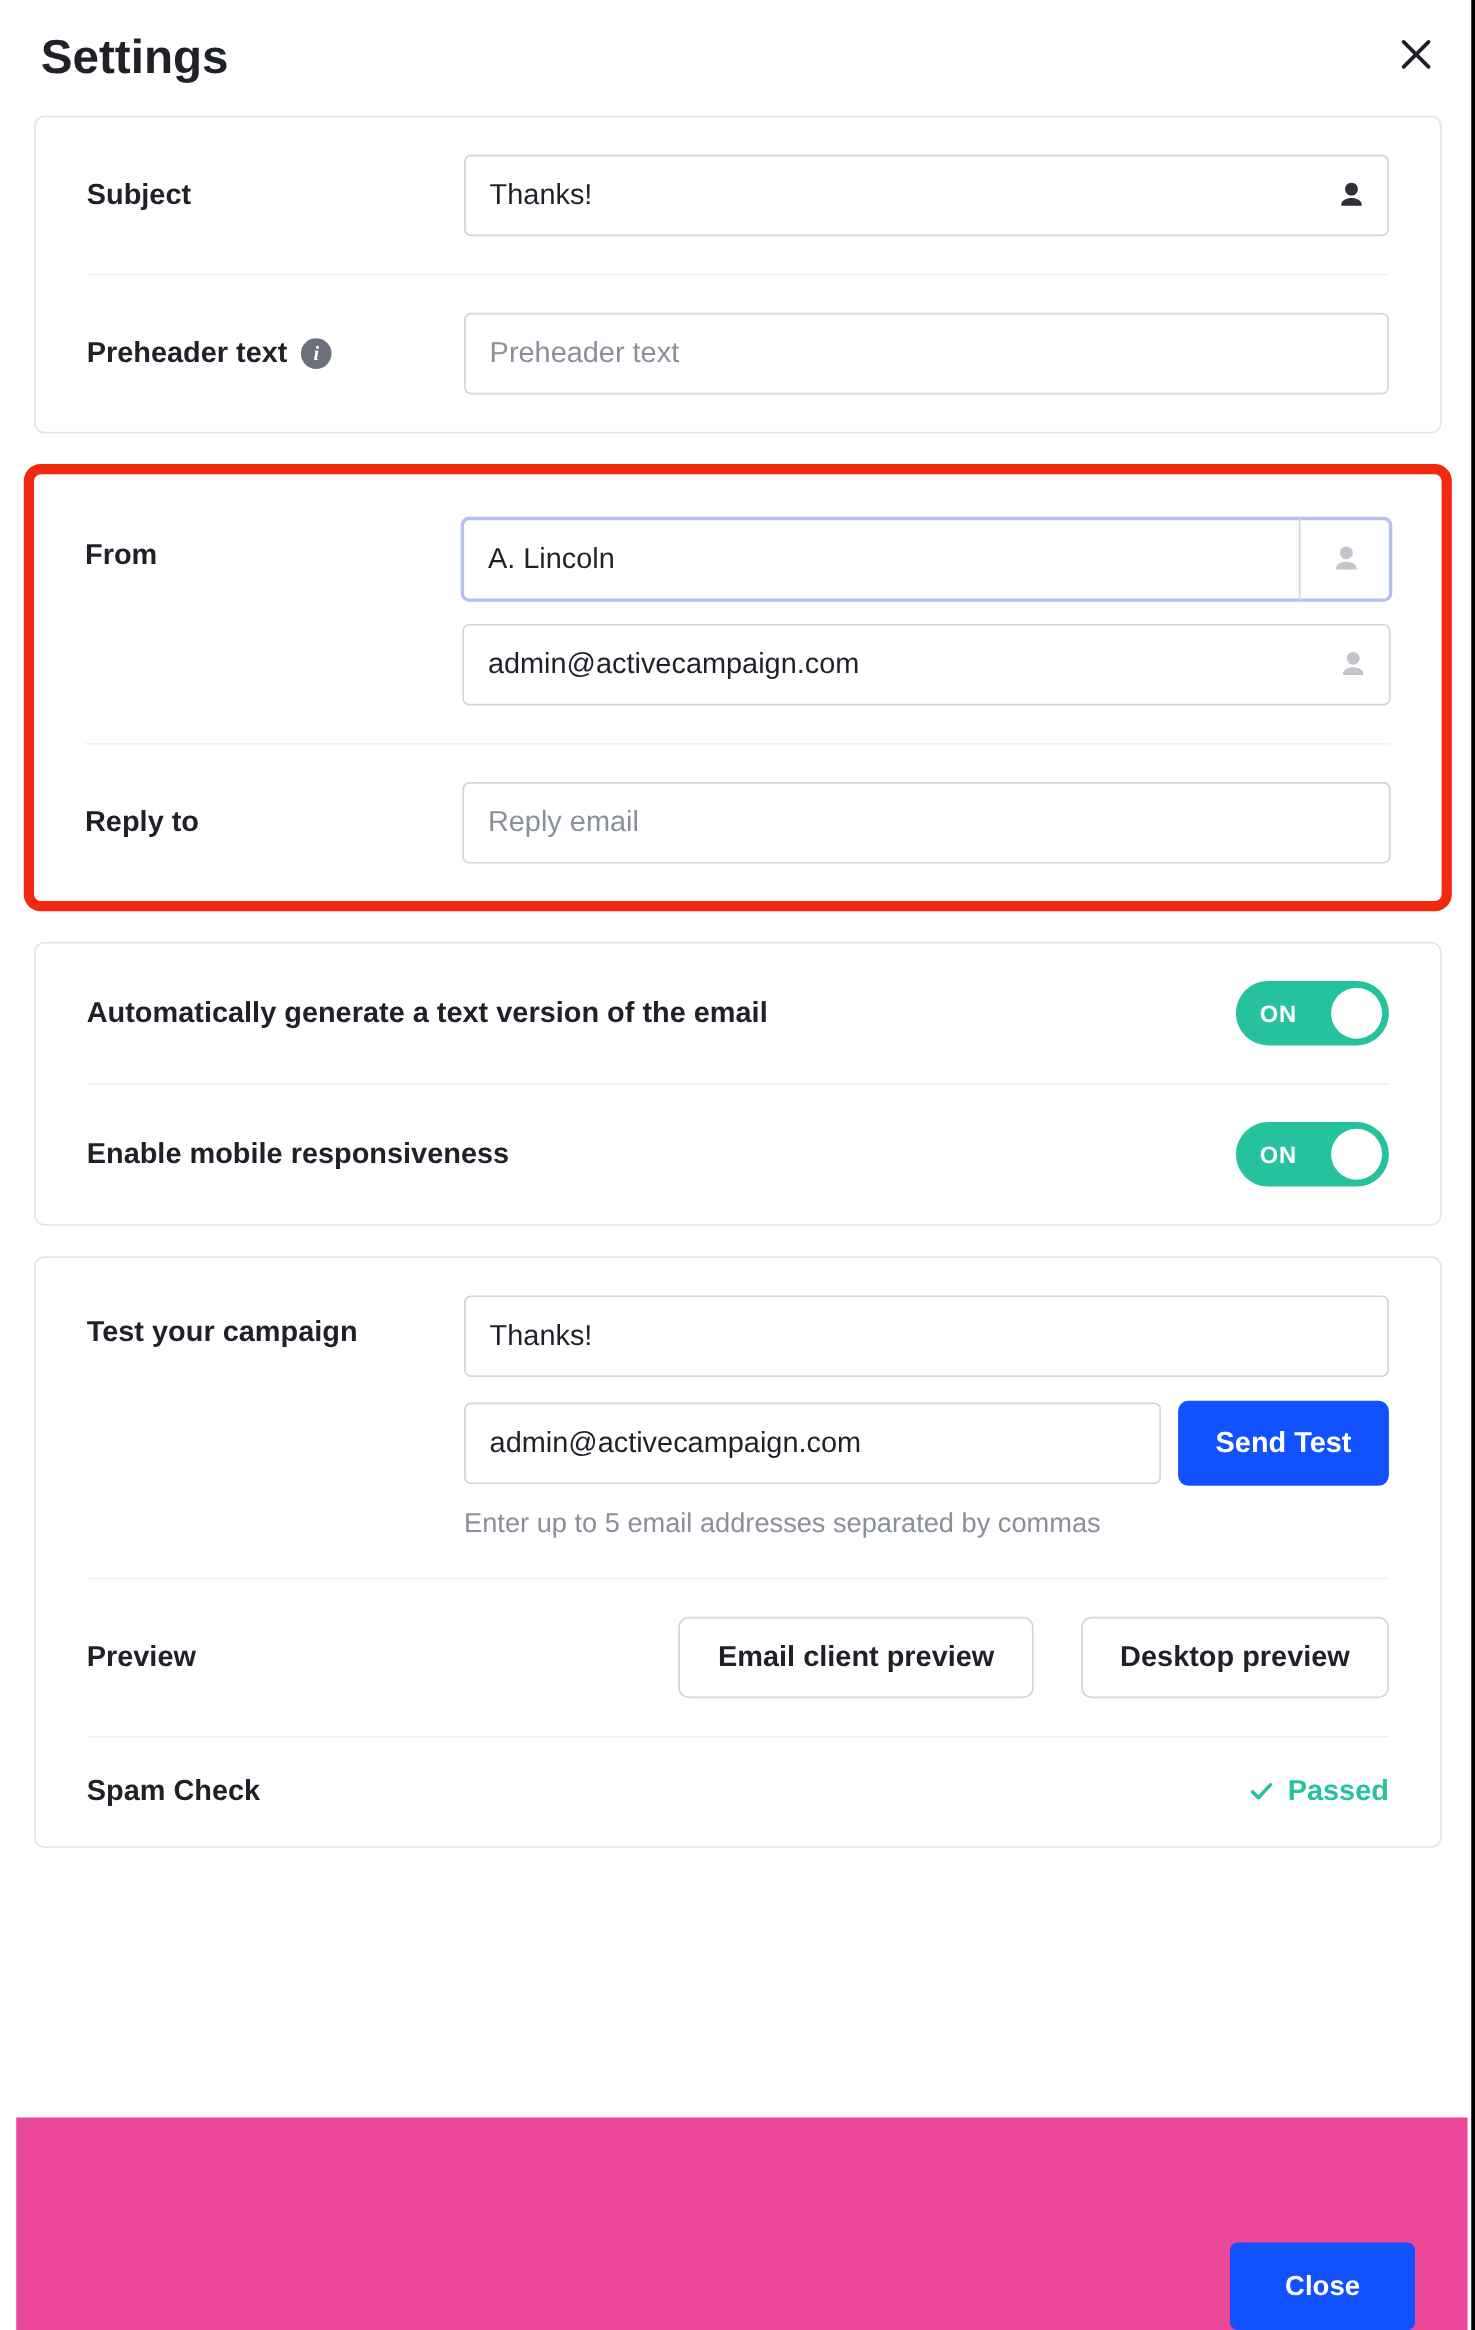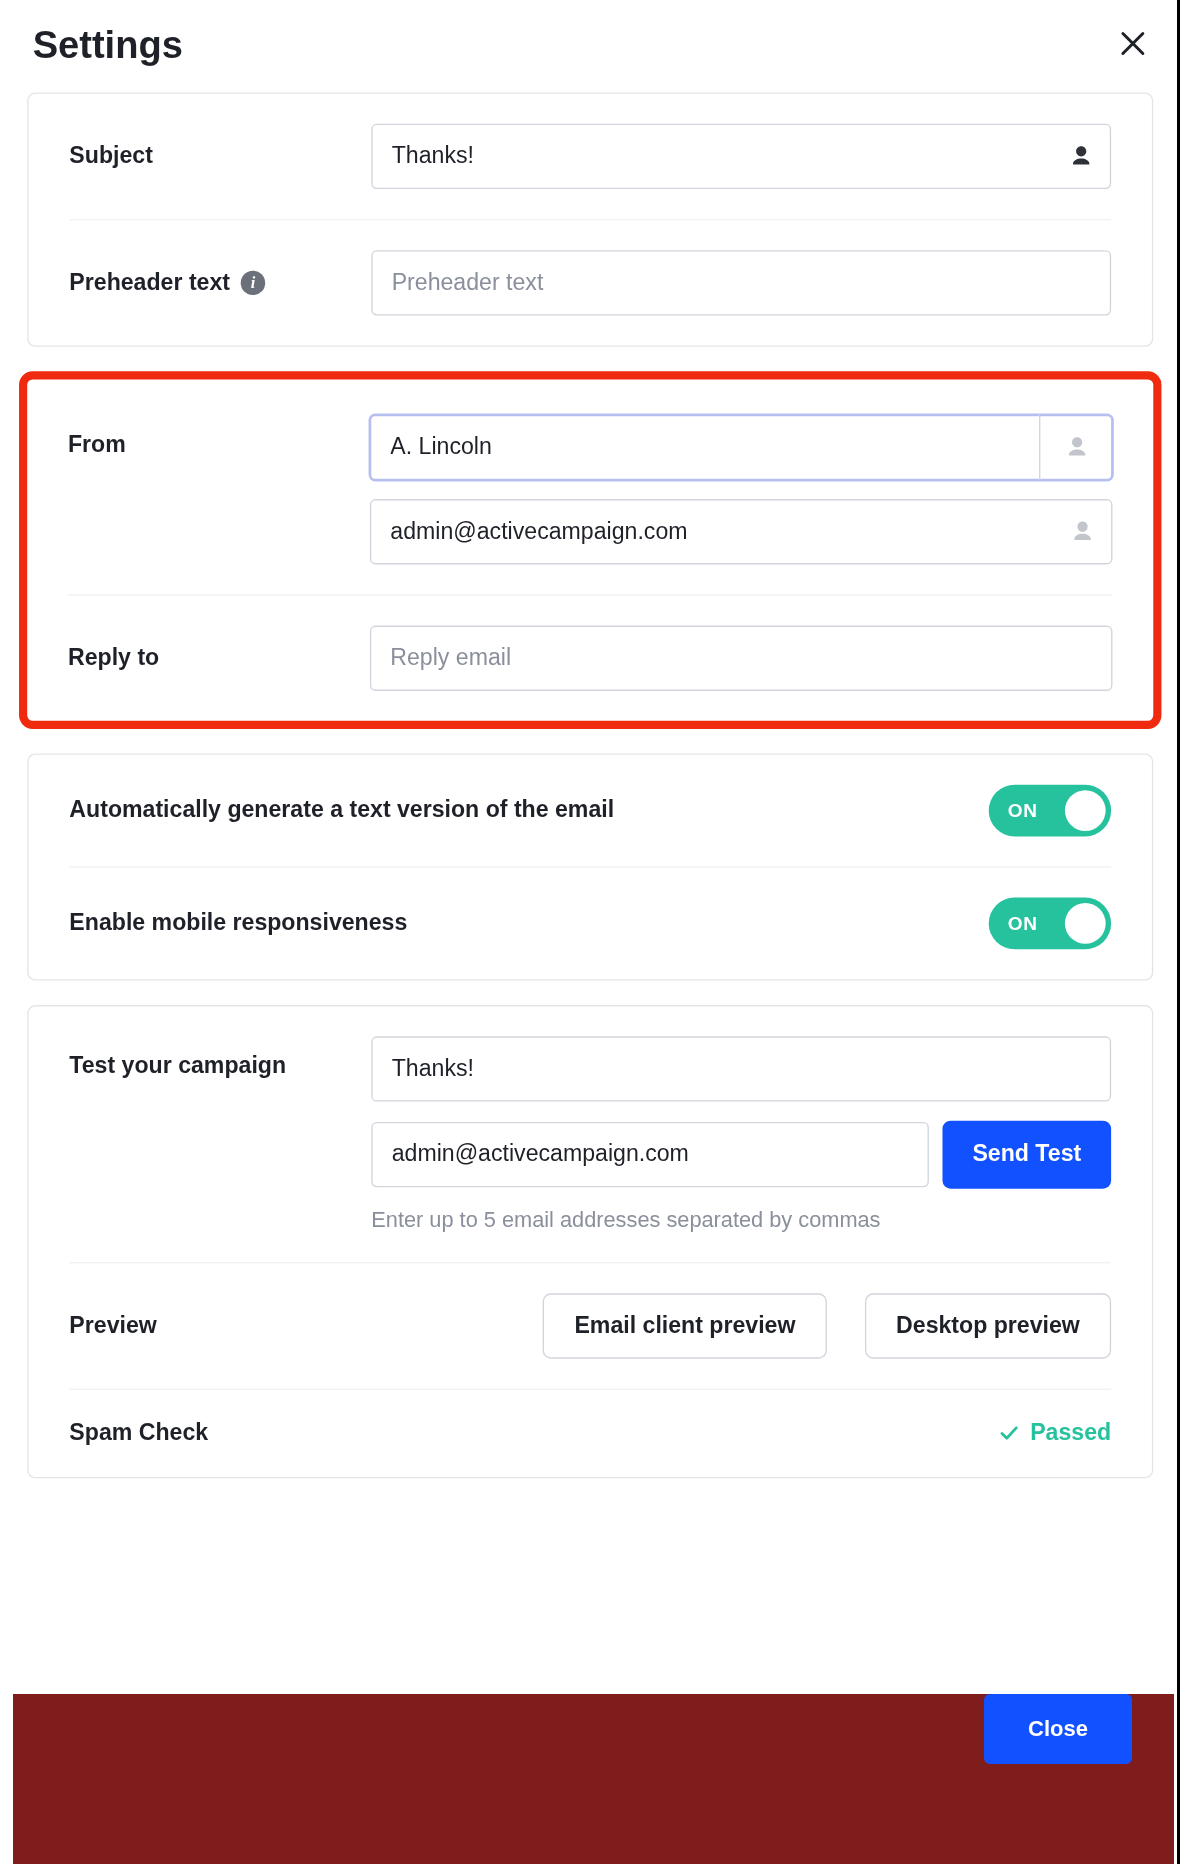--- a/index.html
+++ b/index.html
@@ -31,21 +31,21 @@
 .toggle .knob{width:30px;height:30px;border-radius:50%;background:#fff;position:absolute;right:4px;top:4px;}
 .toggle .txt{color:#fff;font-weight:800;font-size:14px;position:absolute;left:14px;letter-spacing:0.5px;}
 .inline-row{display:flex;gap:10px;align-items:center;}
 .helper{color:#8a8f9c;font-size:16px;}
 .btn{height:48px;padding:0 22px;border-radius:6px;font-weight:800;font-size:17px;cursor:pointer;display:inline-flex;align-items:center;justify-content:center;background:#fff;}
 .btn-primary{background:#1251ff;color:#fff;border:none;}
 .btn-outline{background:#fff;color:#1f2129;border:1px solid #d2d5dc;}
 .btn-outline+.btn-outline{margin-left:14px;}
 .pass{color:#25c29d;font-weight:800;font-size:17px;display:flex;align-items:center;gap:6px;}
 .pass svg{width:18px;height:14px;}
-.footer{position:absolute;bottom:0;left:13px;right:3px;height:170px;background:#7f1d1d;display:flex;align-items:flex-start;justify-content:flex-end;padding-right:42px;}
+.footer{position:absolute;bottom:0;left:13px;right:3px;height:170px;background:#ec4899;display:flex;align-items:flex-end;justify-content:flex-end;padding-right:42px;}
 .footer .btn-primary{height:70px;padding:0 44px;font-size:22px;border-radius:6px;}
 svg.user-sil{width:18px;height:18px;}
 </style>
 </head>
 <body>
 
 <div class="app">
   <div class="inner">
     <div class="header">
       <h1>Settings</h1>

